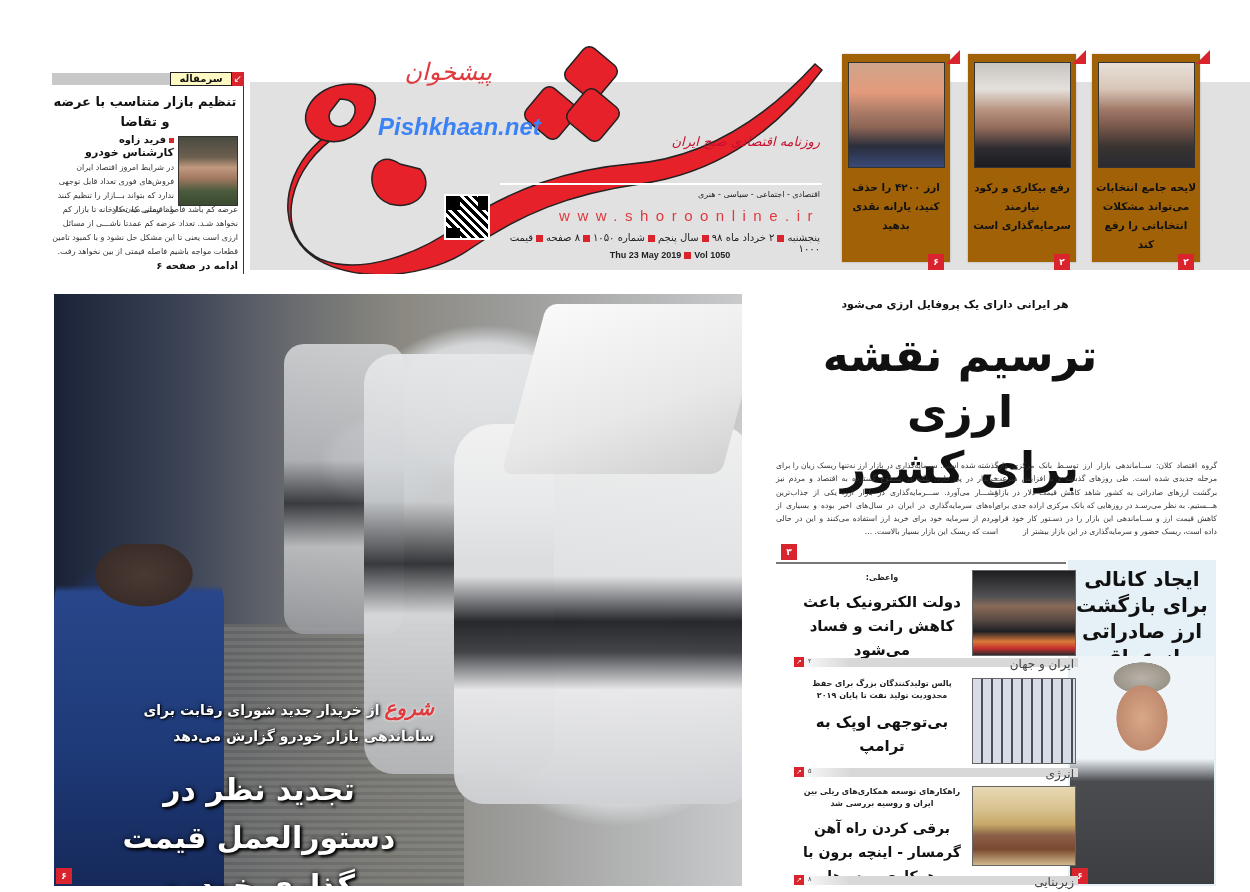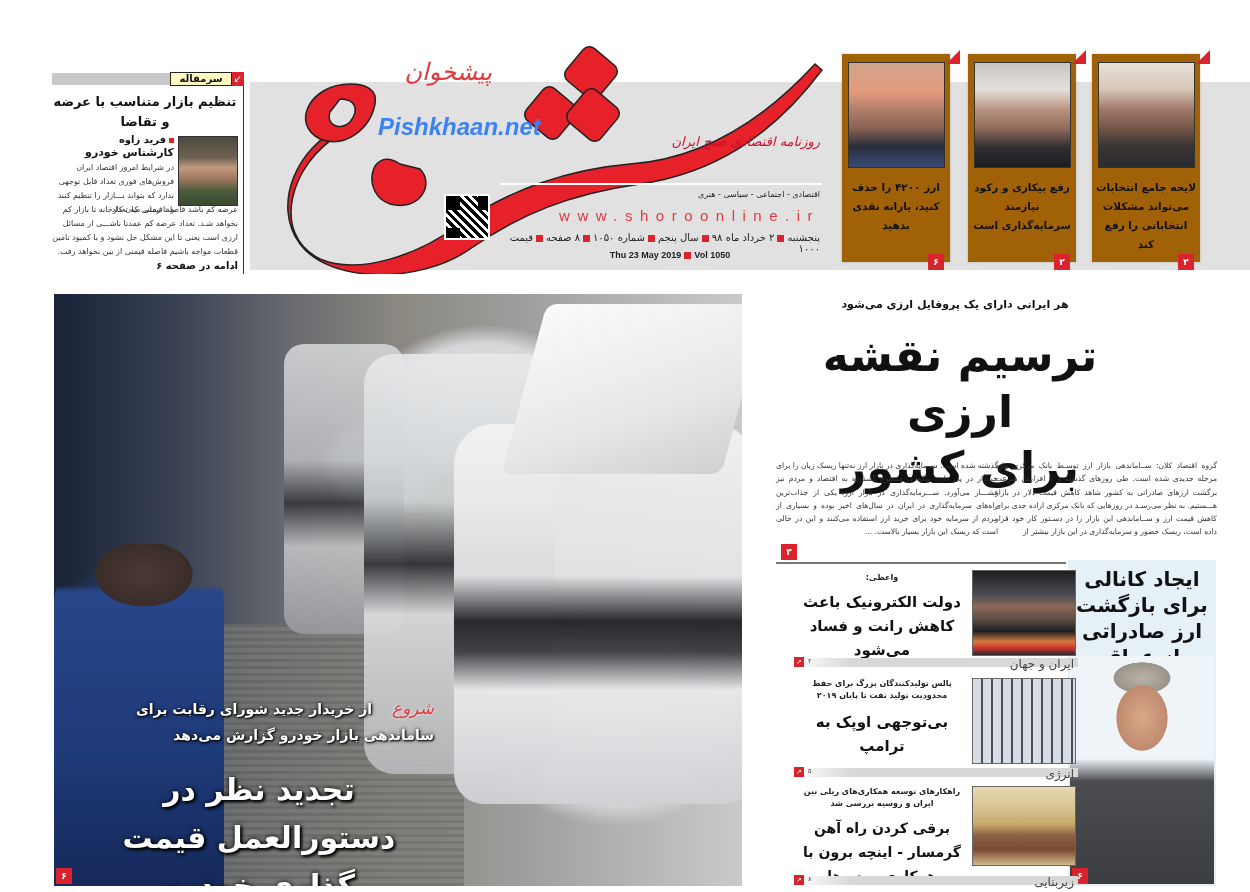--- a/index.html
+++ b/index.html
@@ -94,21 +94,21 @@
       radial-gradient(ellipse 110px 200px at 60px 420px, #2a4a8a 0%, #20386c 60%, transparent 75%),
       linear-gradient(90deg, #1a2238 0%, #3a4254 18%, #6a6c70 35%, #8a8880 50%, #9a9a98 65%, #c8cacc 100%); }
   .hero-car1 { position: absolute; left: 400px; top: 130px; width: 300px; height: 380px; border-radius: 40px 40px 30px 30px; background: linear-gradient(180deg,#f2f2f2 0%,#e2e4e6 40%,#1e2024 52%,#3a3c40 60%,#e8e8ea 70%,#cfd1d4 100%); opacity: 0.95; }
   .hero-car2 { position: absolute; left: 310px; top: 60px; width: 190px; height: 420px; border-radius: 30px; background: linear-gradient(180deg,#e6e8ea 0%,#cfd2d4 35%,#2a2c30 50%,#dadcde 62%,#b8babc 100%); opacity: 0.9; }
   .hero-car3 { position: absolute; left: 230px; top: 50px; width: 120px; height: 290px; border-radius: 20px; background: linear-gradient(180deg,#d8dadc 0%,#babcc0 40%,#303236 55%,#c4c6c8 70%,#9a9ca0 100%); opacity: 0.85; }
   .hero-hood { position: absolute; left: 470px; top: 10px; width: 220px; height: 170px; background: linear-gradient(160deg,#fafafa 0%,#e8e8e8 60%,#d0d0d0 100%); transform: skewX(-15deg); border-radius: 10px; }
   .hero-floor { position: absolute; left: 90px; top: 330px; width: 320px; height: 262px; background: repeating-linear-gradient(0deg,#6a6a68 0 3px,#7c7c78 3px 7px); opacity: 0.7; }
   .hero-worker { position: absolute; left: 0; top: 250px; width: 170px; height: 342px; background: radial-gradient(ellipse 60px 40px at 90px 30px,#4a3a34 0%,#3a2c28 80%,transparent 82%), linear-gradient(180deg,transparent 0%,transparent 12%,#28468a 14%,#1e3a78 60%,#16295a 100%); border-radius: 60px 60px 0 0; }
   .hero-kicker-wrap { position: absolute; left: 50px; top: 402px; width: 330px; direction: rtl; text-align: right; }
   .hero-kicker { font-size: 14px; font-weight: bold; line-height: 26px; color: #fff; text-shadow: 0 0 4px #000, 1px 1px 2px #000; }
-  .hero-logo { display: inline-block; font-family: "DejaVu Serif", serif; font-style: italic; font-size: 17px; color: #e0393e; font-weight: normal; margin-left: 20px; text-shadow: 0 0 3px #fff; }
+  .hero-logo { display: inline-block; font-family: "DejaVu Serif", serif; font-style: italic; font-size: 20px; color: #e0393e; font-weight: bold; margin-left: 5px; text-shadow: 0 0 3px #fff; }
   .hero-title { position: absolute; left: 20px; top: 472px; width: 370px; font-size: 30px; font-weight: bold; line-height: 48px; text-align: center; direction: rtl; color: #fff; text-shadow: 0 0 5px #000, 2px 2px 3px #000; }
   .hero-num { position: absolute; left: 2px; bottom: 2px; width: 16px; height: 16px; background: #d9232d; color: #fff; font-size: 9px; font-weight: bold; line-height: 16px; text-align: center; }
 </style>
 </head>
 <body>
 
 <div class="abs mast-band"></div>
 
 <div class="abs ed-header">
   <div class="ed-grey"></div>

